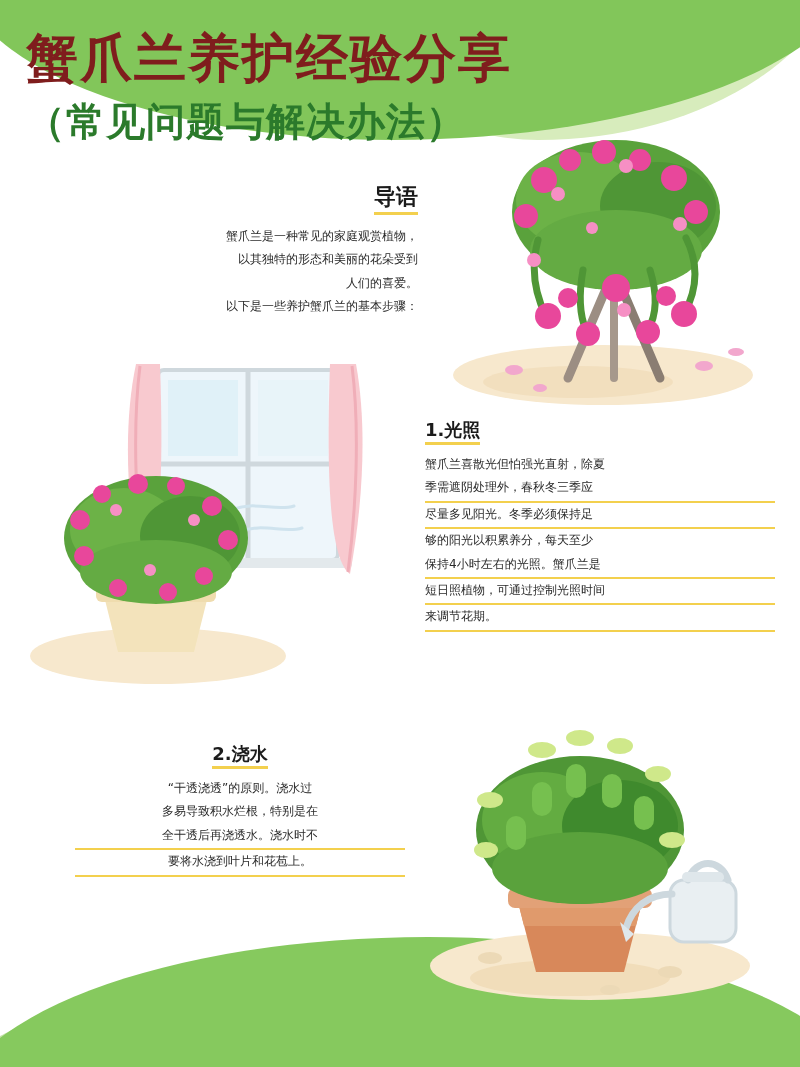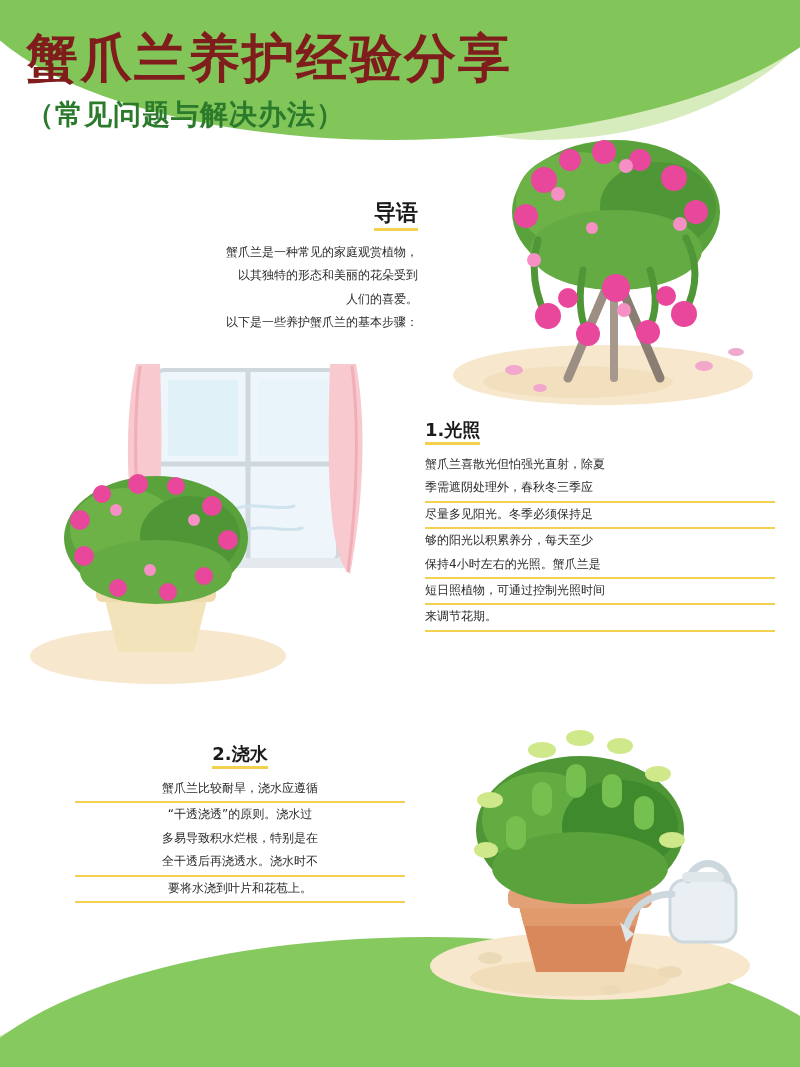--- a/index.html
+++ b/index.html
@@ -86,21 +86,21 @@
   .main-title {
     font-size: 52px;
     font-weight: bold;
     color: #7f1d1d;
     letter-spacing: 2px;
     line-height: 1.25;
     margin: 0 0 6px 0;
     font-family: "DejaVu Sans", "Liberation Sans", sans-serif;
   }
   .sub-title {
-    font-size: 28px;
+    font-size: 39px;
     font-weight: bold;
     color: #2b7a2b;
     letter-spacing: 1px;
     margin: 0;
     line-height: 1.3;
   }
 
   
   .body-text {
     font-size: 12px;
@@ -110,21 +110,21 @@
   .hl {
     
     border-bottom: 2px solid #f3d04e;
     padding-bottom: 1px;
   }
 
   
   .intro {
     position: absolute;
     left: 28px;
-    top: 198px;
+    top: 182px;
     width: 390px;
     text-align: right;
   }
   .intro-head {
     font-size: 22px;
     font-weight: bold;
     color: #1b1b1b;
     display: inline-block;
     border-bottom: 3px solid #f3d04e;
     margin-bottom: 10px;
@@ -316,21 +316,20 @@
       <p>够的阳光以积累养分，每天至少</p>
       <p class="hl">保持4小时左右的光照。蟹爪兰是</p>
       <p class="hl">短日照植物，可通过控制光照时间</p>
       <p class="hl">来调节花期。</p>
     </div>
   </div>
 
   <div class="sec-water">
     <div class="sec-title">2.浇水</div>
     <div class="body-text">
-      <p class="hl">蟹爪兰比较耐旱，浇水应遵循</p>
       <p>“干透浇透”的原则。浇水过</p>
       <p>多易导致积水烂根，特别是在</p>
       <p class="hl">全干透后再浇透水。浇水时不</p>
       <p class="hl">要将水浇到叶片和花苞上。</p>
     </div>
   </div>
 
   <div class="illus illus-pot">
     <svg viewBox="0 0 350 320" width="350" height="320" aria-hidden="true">
 

